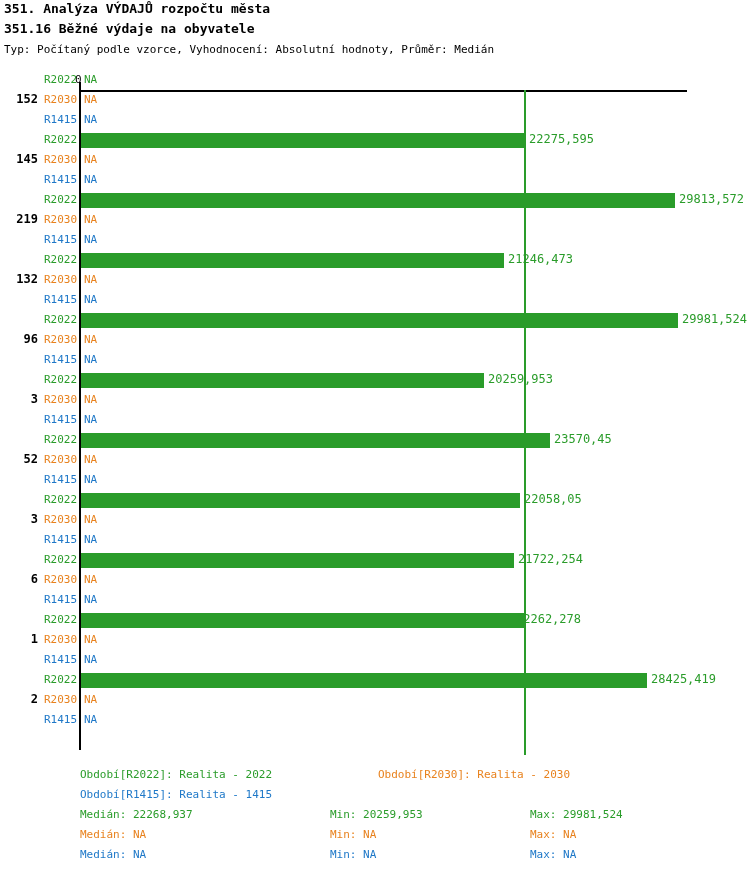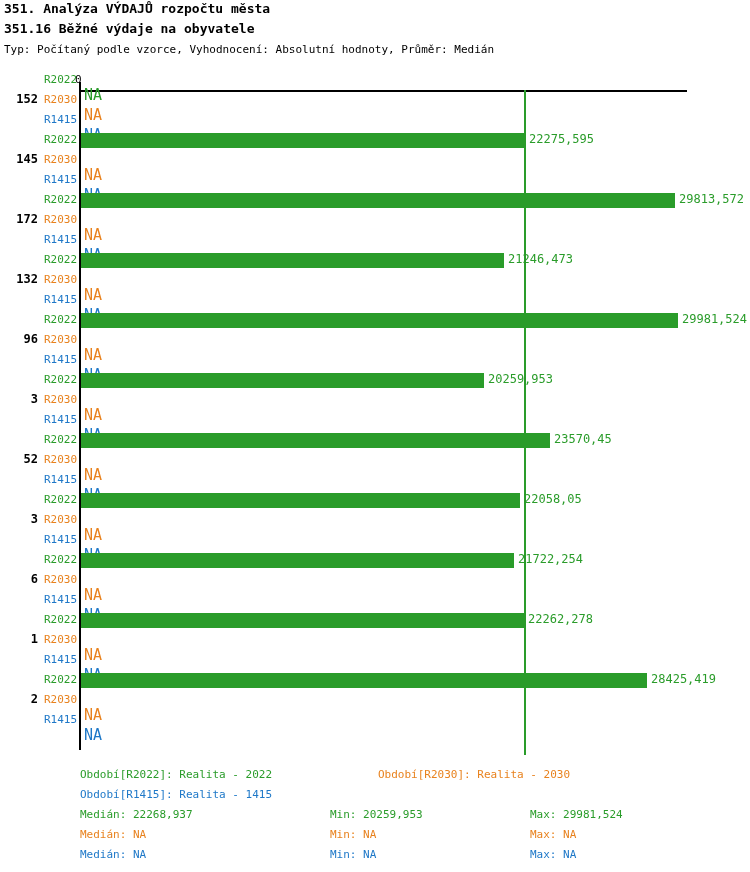--- a/index.html
+++ b/index.html
@@ -118,24 +118,23 @@
     position: absolute;
     top: 4px;
     font-size: 12px;
     line-height: 11px;
     white-space: pre;
   }
   .na {
     position: absolute;
     left: 84px;
     top: 4px;
-    font-size: 15px;
-    line-height: 11px;
-    white-space: pre;
-    margin-top: 16px;
+    font-size: 11px;
+    line-height: 11px;
+    white-space: pre;
   }
 
   .c-r2022 { color: #2a9c2a; }
   .c-r2030 { color: #e8821e; }
   .c-r1415 { color: #1e78c8; }
 
   
   #legend {
     position: absolute;
     left: 0;
@@ -202,21 +201,21 @@
         <div class="srow r1">
           <div class="series-key c-r2030">R2030</div>
           <div class="na c-r2030">NA</div>
         </div>
         <div class="srow r2">
           <div class="series-key c-r1415">R1415</div>
           <div class="na c-r1415">NA</div>
         </div>
       </div>
       <div class="group" style="top: 120px;">
-        <div class="group-label">172</div>
+        <div class="group-label">219</div>
         <div class="srow r0">
           <div class="series-key c-r2022">R2022</div>
           <div class="bar" style="width: 594px; background: rgb(42, 156, 42);"></div>
           <div class="val c-r2022" style="left: 679px;">29813,572</div>
         </div>
         <div class="srow r1">
           <div class="series-key c-r2030">R2030</div>
           <div class="na c-r2030">NA</div>
         </div>
         <div class="srow r2">
@@ -318,21 +317,21 @@
         <div class="srow r2">
           <div class="series-key c-r1415">R1415</div>
           <div class="na c-r1415">NA</div>
         </div>
       </div>
       <div class="group" style="top: 540px;">
         <div class="group-label">1</div>
         <div class="srow r0">
           <div class="series-key c-r2022">R2022</div>
           <div class="bar" style="width: 443px; background: rgb(42, 156, 42);"></div>
-          <div class="val c-r2022" style="left: 528px;">22262,278</div>
+          <div class="val c-r2022" style="left: 516px;">22262,278</div>
         </div>
         <div class="srow r1">
           <div class="series-key c-r2030">R2030</div>
           <div class="na c-r2030">NA</div>
         </div>
         <div class="srow r2">
           <div class="series-key c-r1415">R1415</div>
           <div class="na c-r1415">NA</div>
         </div>
       </div>

